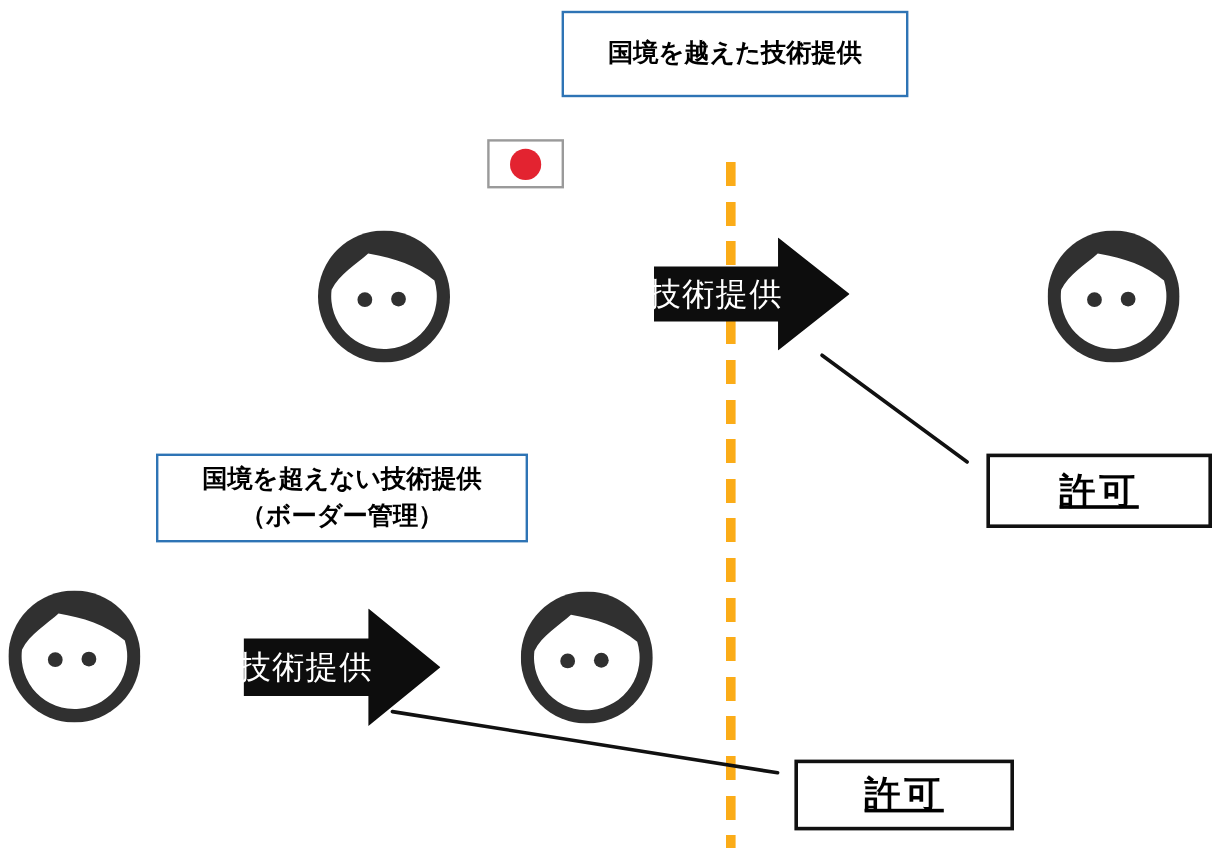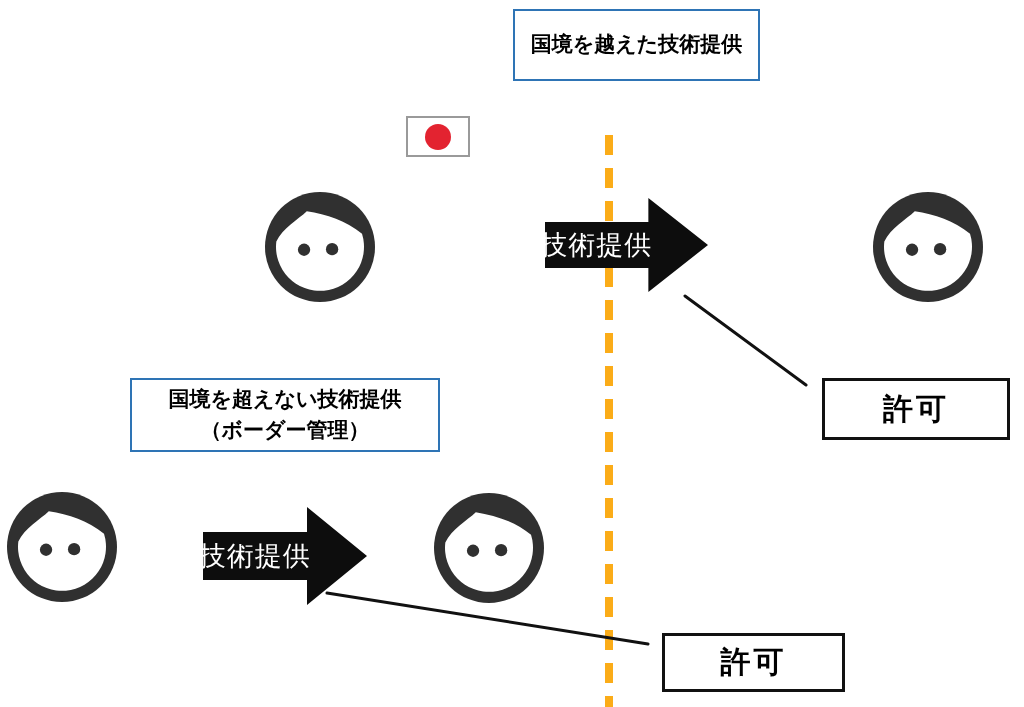--- a/index.html
+++ b/index.html
@@ -26,21 +26,21 @@
   .dashed-border{
     position:absolute;left:605px;top:135px;width:8px;height:572px;z-index:1;
     background:repeating-linear-gradient(to bottom,var(--dashed-border) 0 20px,transparent 20px 33px);
   }
   
   .label-box{
     position:absolute;z-index:4;border:2px solid var(--label-box-border);
     background:#fff;display:flex;flex-direction:column;align-items:center;justify-content:center;
     font-weight:bold;font-size:21px;line-height:1.5;text-align:center;color:var(--text);
   }
-  .label-box.top{left:468px;top:9px;width:247px;height:72px;margin-left:45px;}
+  .label-box.top{left:468px;top:9px;width:289px;height:72px;}
   .label-box.left{left:130px;top:378px;width:310px;height:74px;}
   
   .flag{
     position:absolute;left:406px;top:116px;width:64px;height:41px;z-index:3;
     background:#fff;border:2px solid var(--flag-border);
     display:flex;align-items:center;justify-content:center;
   }
   .flag-sun{width:26px;height:26px;border-radius:50%;background:var(--flag-red);}
   
   .face{position:absolute;width:110px;height:110px;z-index:3;color:var(--face);}
@@ -59,21 +59,21 @@
   }
   .block-arrow.top{left:545px;top:198px;width:163px;height:94px;}
   .block-arrow.bottom{left:203px;top:507px;width:164px;height:98px;}
   
   .lines-overlay{position:absolute;left:0;top:0;width:1024px;height:707px;z-index:2;}
   .lines-overlay line{stroke:var(--line);stroke-width:3;stroke-linecap:round;}
   
   .permit-box{
     position:absolute;z-index:4;border:3px solid var(--permit-border);background:#fff;
     display:flex;align-items:center;justify-content:center;
-    font-weight:bold;font-size:30px;letter-spacing:3px;color:var(--text);
+    font-weight:bold;font-size:30px;letter-spacing:3px;color:var(--text);text-decoration:underline;
   }
   .permit-box.top{left:822px;top:378px;width:188px;height:62px;}
   .permit-box.bottom{left:662px;top:633px;width:183px;height:59px;}
 </style>
 </head>
 <body>
 
 <div class="canvas">
 
   <div class="dashed-border"></div>

